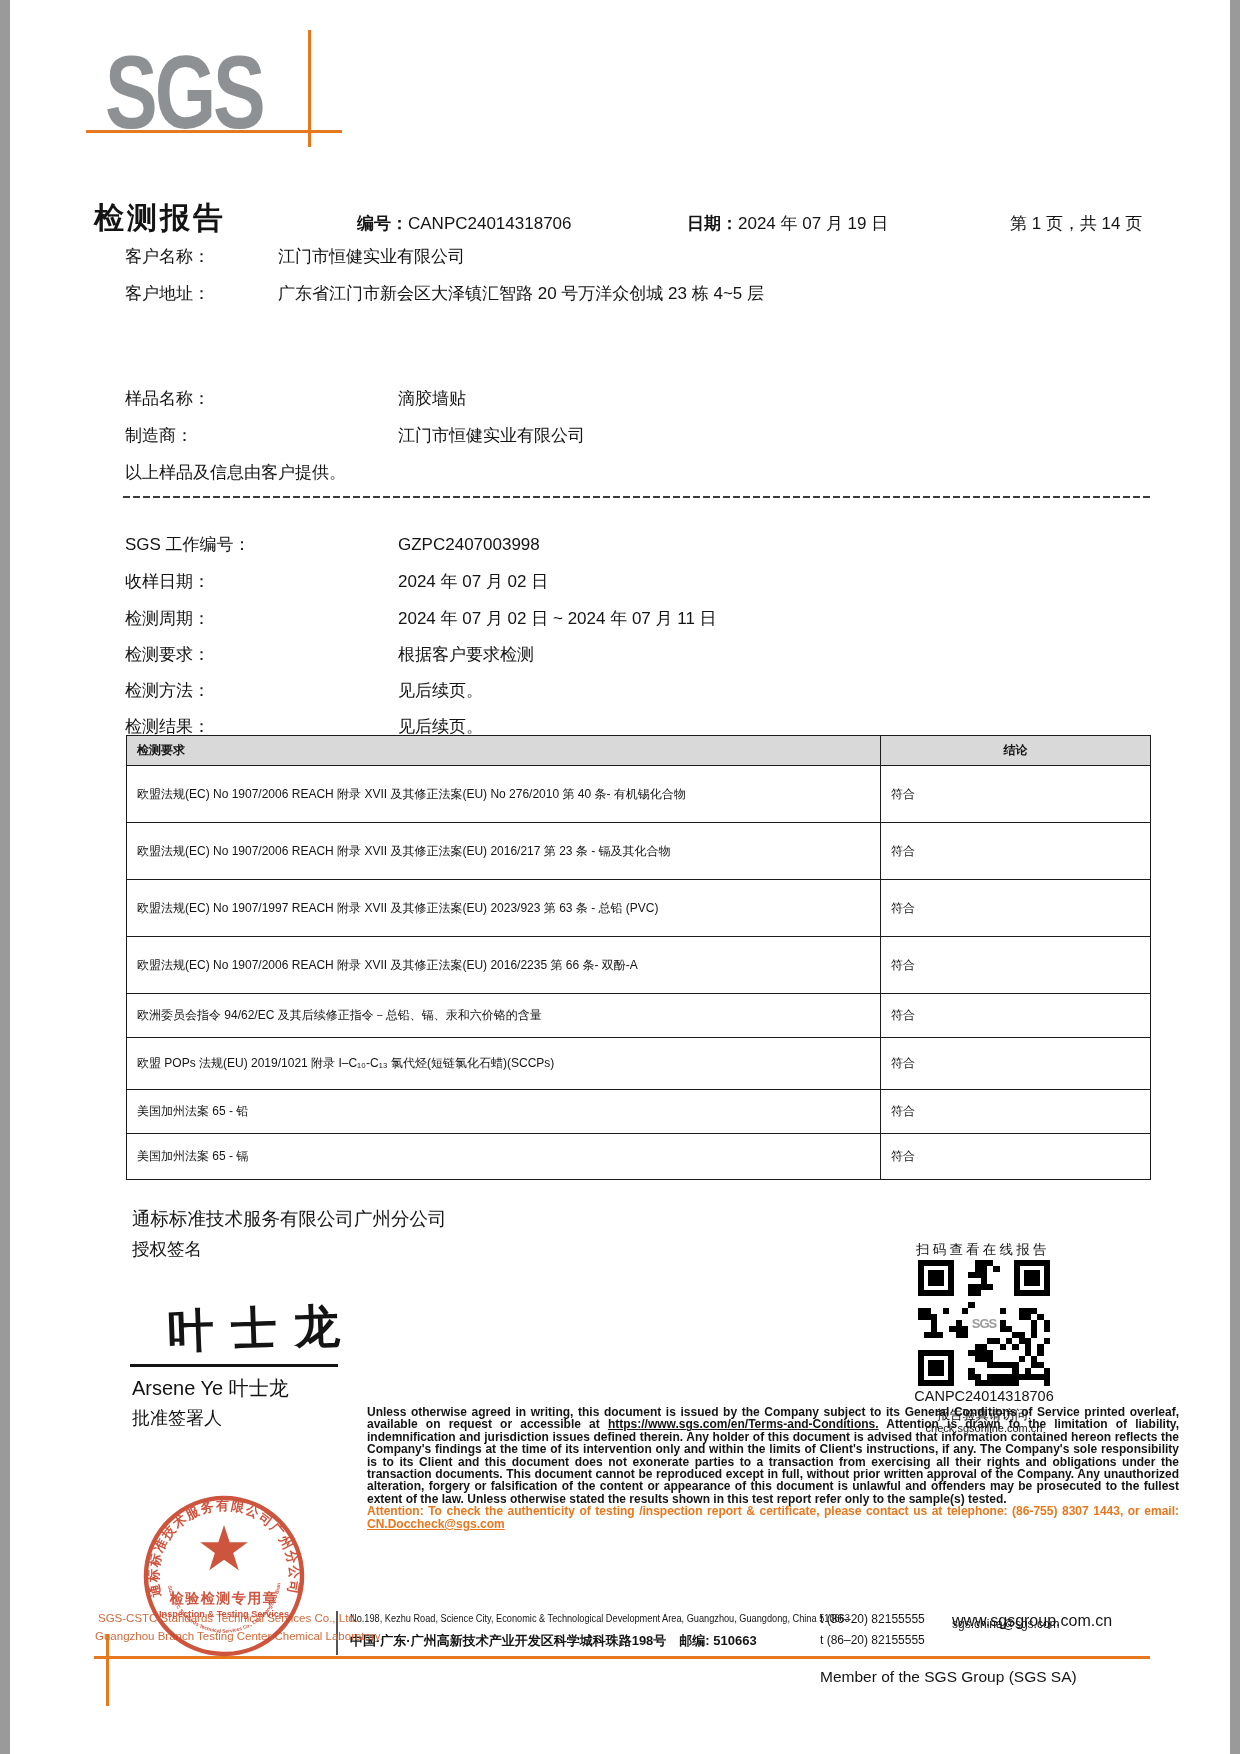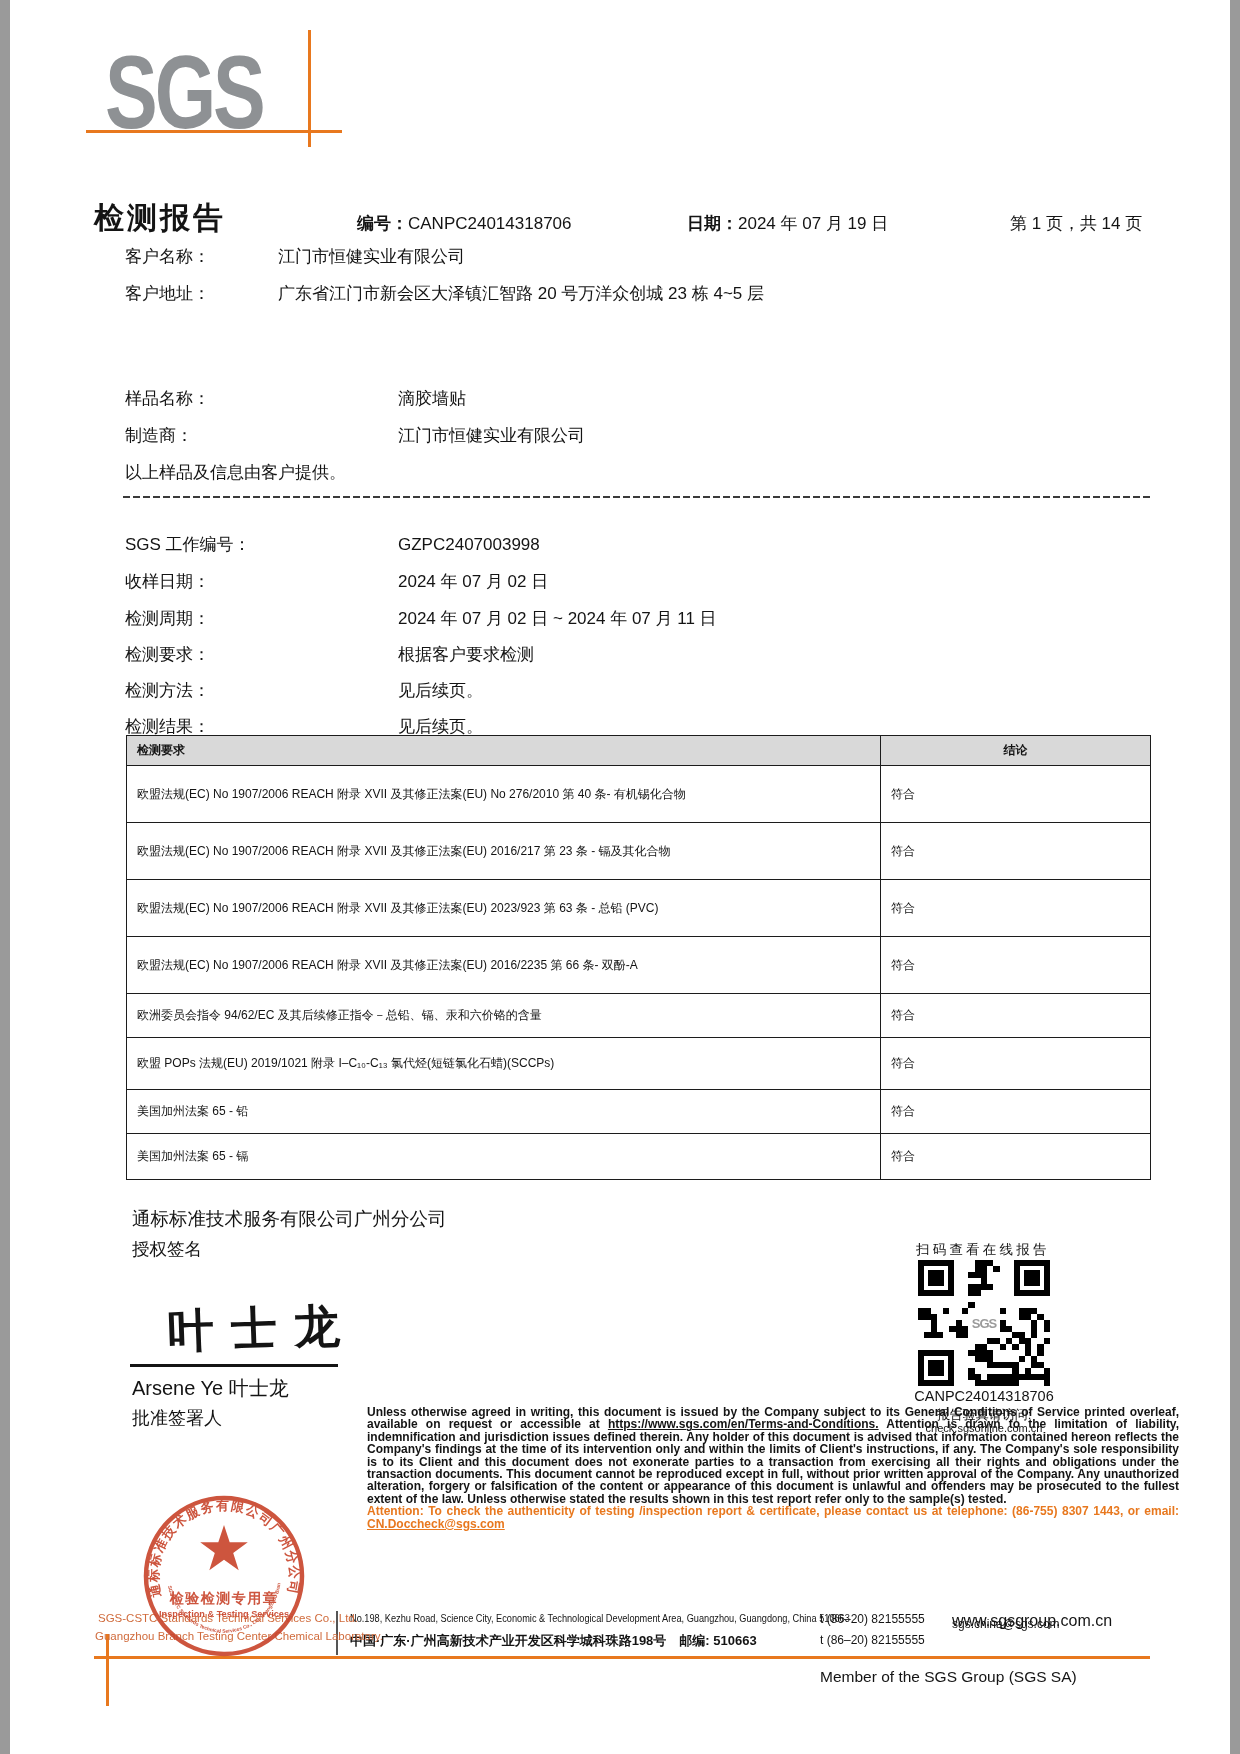--- a/index.html
+++ b/index.html
@@ -146,21 +146,21 @@
     </tr>
     <tr style="height:57px;">
       <td>欧盟法规(EC) No 1907/2006 REACH 附录 XVII 及其修正法案(EU) No 276/2010 第 40 条- 有机锡化合物</td>
       <td class="concl">符合</td>
     </tr>
     <tr style="height:57px;">
       <td>欧盟法规(EC) No 1907/2006 REACH 附录 XVII 及其修正法案(EU) 2016/217 第 23 条 - 镉及其化合物</td>
       <td class="concl">符合</td>
     </tr>
     <tr style="height:57px;">
-      <td>欧盟法规(EC) No 1907/2006 REACH 附录 XVII 及其修正法案(EU) 2023/923 第 63 条 - 总铅 (PVC)</td>
+      <td>欧盟法规(EC) No 1907/1997 REACH 附录 XVII 及其修正法案(EU) 2023/923 第 63 条 - 总铅 (PVC)</td>
       <td class="concl">符合</td>
     </tr>
     <tr style="height:57px;">
       <td>欧盟法规(EC) No 1907/2006 REACH 附录 XVII 及其修正法案(EU) 2016/2235 第 66 条- 双酚-A</td>
       <td class="concl">符合</td>
     </tr>
     <tr style="height:44px;">
       <td>欧洲委员会指令 94/62/EC 及其后续修正指令－总铅、镉、汞和六价铬的含量</td>
       <td class="concl">符合</td>
     </tr>

